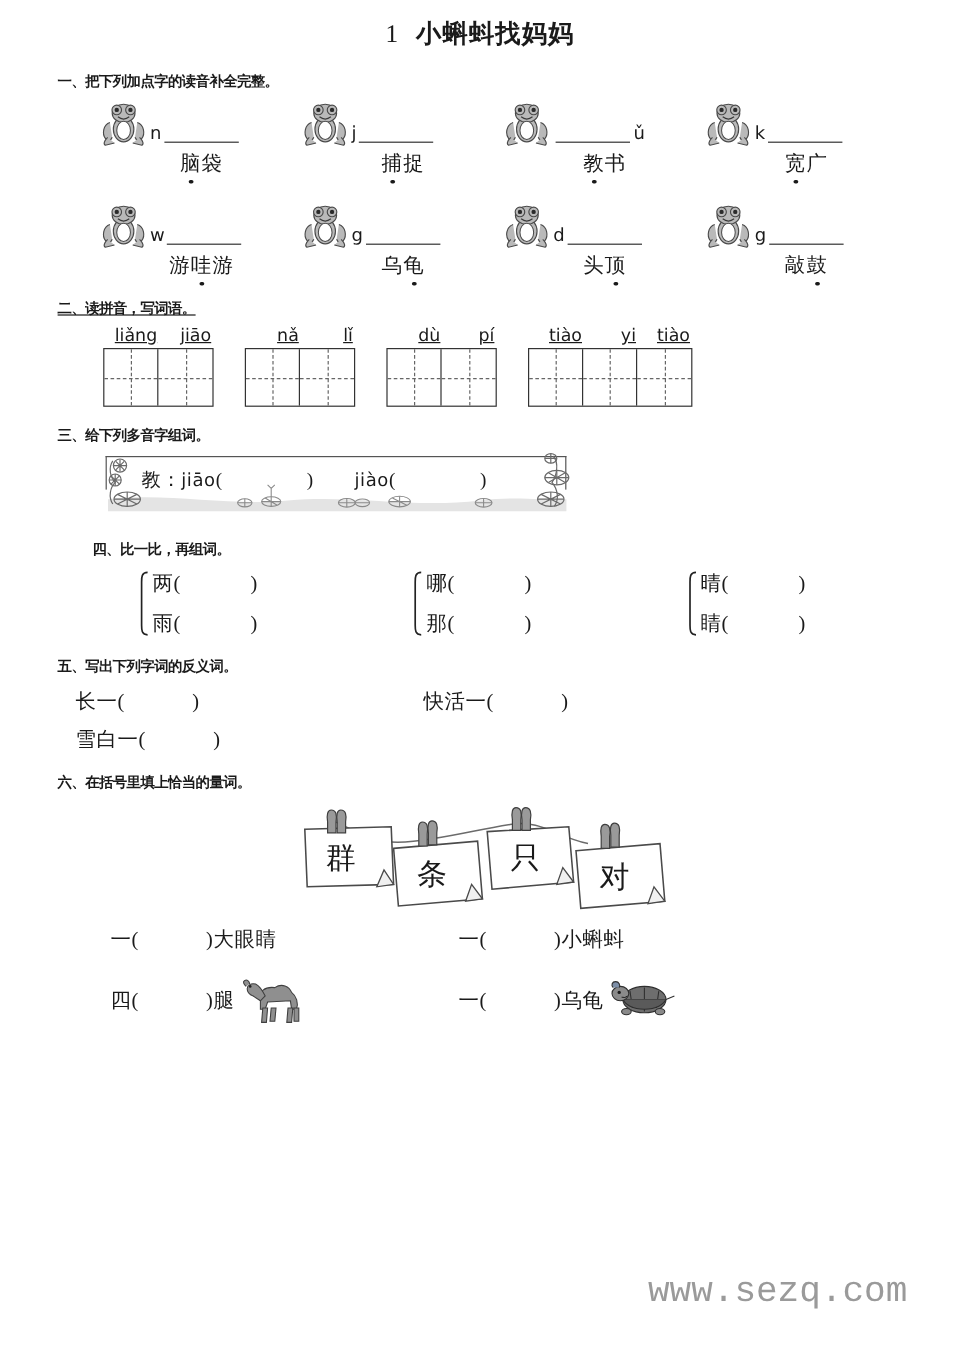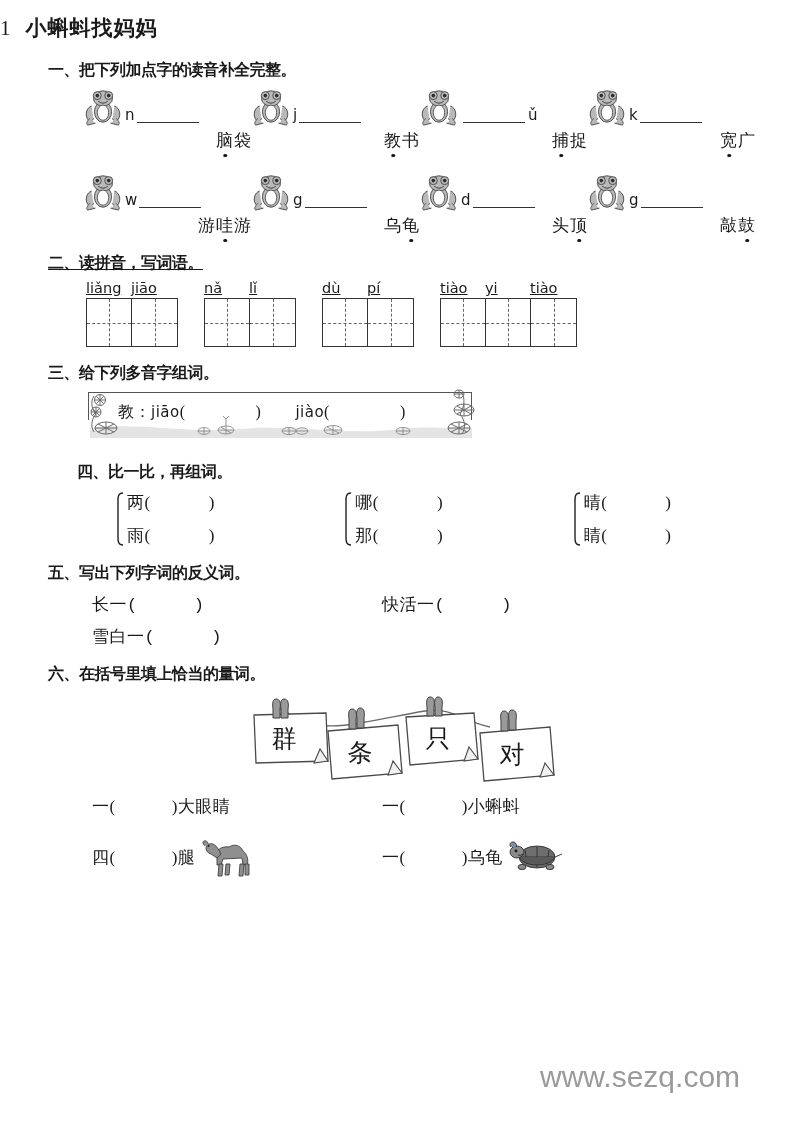--- a/index.html
+++ b/index.html
@@ -9,35 +9,35 @@
     height: 1131px;
     background: #ffffff;
     font-family: "Liberation Serif", "DejaVu Serif", serif;
     color: #1a1a1a;
     position: relative;
     overflow: hidden;
   }
 
   
   .page-title {
-    text-align: left;
+    text-align: center;
     font-family: "DejaVu Sans", "Liberation Sans", sans-serif;
     font-weight: bold;
     font-size: 21px;
     letter-spacing: 1px;
     padding-top: 14px;
     padding-bottom: 2px;
   }
   .page-title .num { font-family: "Liberation Serif", serif; font-weight: normal; margin-right: 14px; }
 
   
   .sec-head {
     font-family: "DejaVu Sans", "Liberation Sans", sans-serif;
     font-weight: bold;
-    font-size: 16px;
+    font-size: 12px;
     letter-spacing: -0.5px;
     margin: 16px 0 0 48px;
     white-space: nowrap;
   }
 
   
   .ex1 { margin-top: 10px; }
   .ex1-row {
     display: flex;
     padding-left: 84px;
@@ -64,21 +64,21 @@
     margin-bottom: 4px;
   }
 
   .ex1-words {
     display: flex;
     padding-left: 84px;
     margin-top: 2px;
   }
   .ex1-word {
     width: 168px;
-    text-align: right;
+    text-align: center;
     font-size: 17px;
     position: relative;
     letter-spacing: 1px;
   }
   .ex1-word .dotted { position: relative; }
   .ex1-word .dotted::after {
     content: "";
     position: absolute;
     left: 50%;
     transform: translateX(-50%);
@@ -99,21 +99,21 @@
   }
   .grid-group { }
   .grid-pys {
     display: flex;
     font-family: "DejaVu Sans", "Liberation Sans", sans-serif;
     font-size: 14.5px;
     margin-bottom: 2px;
   }
   .grid-pys span {
     width: 45px;
-    text-align: left;
+    text-align: right;
   }
   .grid-boxes {
     display: flex;
     border: 1.6px solid #333;
   }
   .cell {
     width: 45px;
     height: 47px;
     position: relative;
     border-right: 1.4px solid #333;
@@ -186,23 +186,22 @@
     font-size: 17px;
     white-space: nowrap;
     letter-spacing: 0.5px;
   }
   .paren-gap { display: inline-block; width: 58px; }
 
   
   .ex5 { margin-top: 10px; }
   .ant-row {
     display: flex;
-    padding-left: 92px;
+    padding-left: 63px;
     margin-top: 9px;
-    font-family: Liberation Mono, monospace;
   }
   .ant-cell {
     width: 290px;
     font-size: 17px;
     white-space: nowrap;
     letter-spacing: 0.5px;
   }
   .ant-cell .gap { display: inline-block; width: 56px; }
 
   
@@ -227,21 +226,21 @@
     display: flex;
     align-items: center;
   }
   .mw-cell .gap { display: inline-block; width: 56px; }
 
   
   .watermark {
     position: absolute;
     left: 540px;
     top: 1060px;
-    font-family: Liberation Sans, sans-serif;
+    font-family: Liberation Mono, monospace;
     font-size: 30px;
     color: #9a9a9a;
     letter-spacing: 0px;
     pointer-events: none;
   }
   .wm-blue2 {
     position: absolute;
     left: 498px; top: 1000px;
     width: 90px; height: 24px;
     border: 0;
@@ -351,22 +350,22 @@
         </svg>
       </span>
       <span class="py">k</span>
       <span class="blank-line"></span>
       <span class="py"></span>
     </div>
   </div>
 
   <div class="ex1-words">
     <div class="ex1-word"><span></span><span class="dotted">脑</span><span>袋</span></div>
+    <div class="ex1-word"><span></span><span class="dotted">捕</span><span>捉</span></div>
     <div class="ex1-word"><span></span><span class="dotted">教</span><span>书</span></div>
-    <div class="ex1-word"><span></span><span class="dotted">捕</span><span>捉</span></div>
     <div class="ex1-word"><span></span><span class="dotted">宽</span><span>广</span></div>
   </div>
 
   <div class="ex1-row" style="margin-top:14px">
     <div class="ex1-cell">
       <span class="frog">
         <svg viewBox="0 0 40 42" width="38" height="40">
           <g fill="#b9b9b9" stroke="#4a4a4a" stroke-width="1">
             <ellipse cx="20" cy="26" rx="9" ry="11"></ellipse>
             <path d="M8 20 C2 22 1 30 4 34 C6 37 9 36 10 33"></path>

